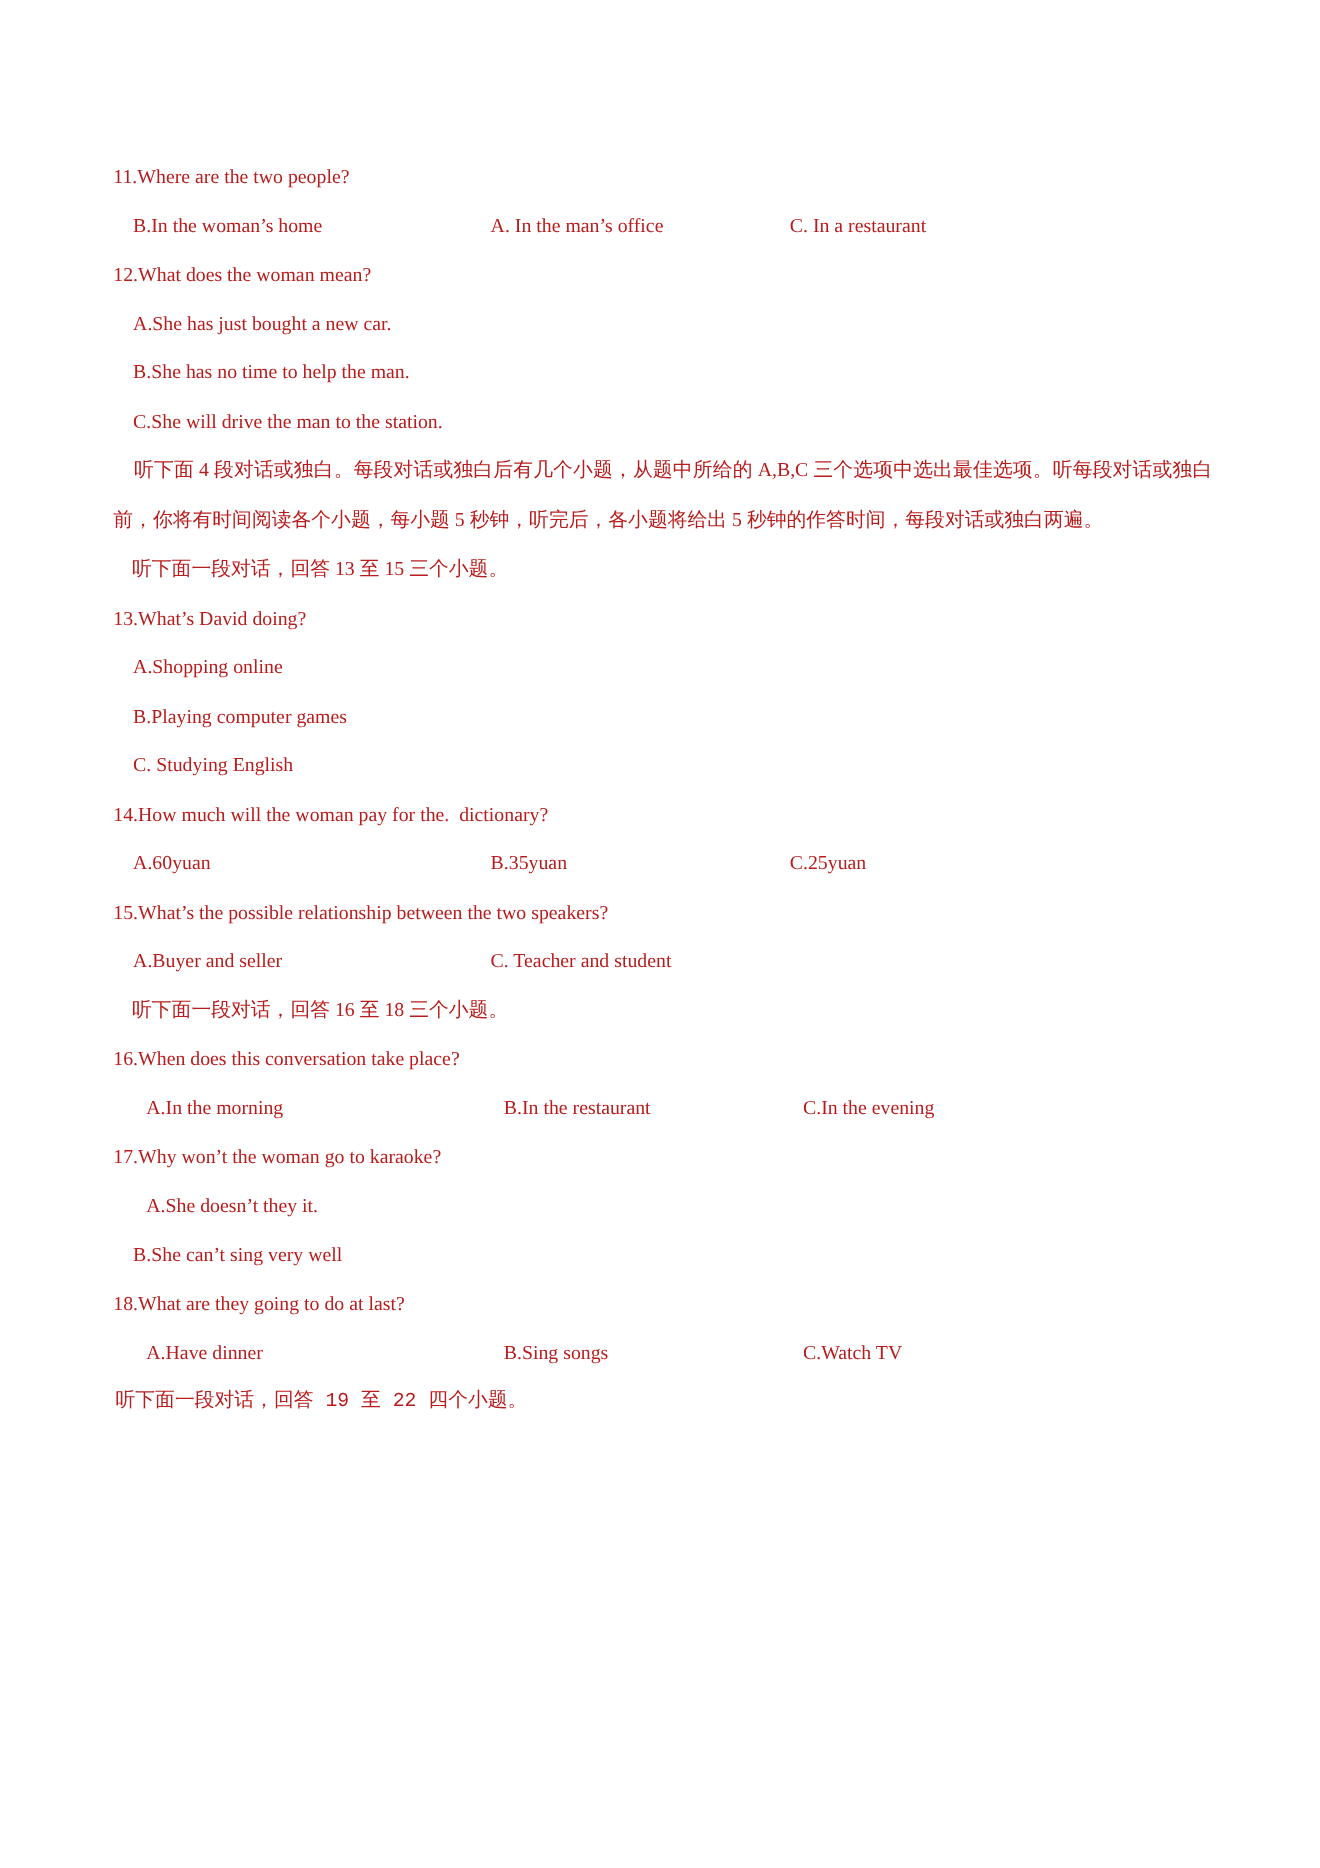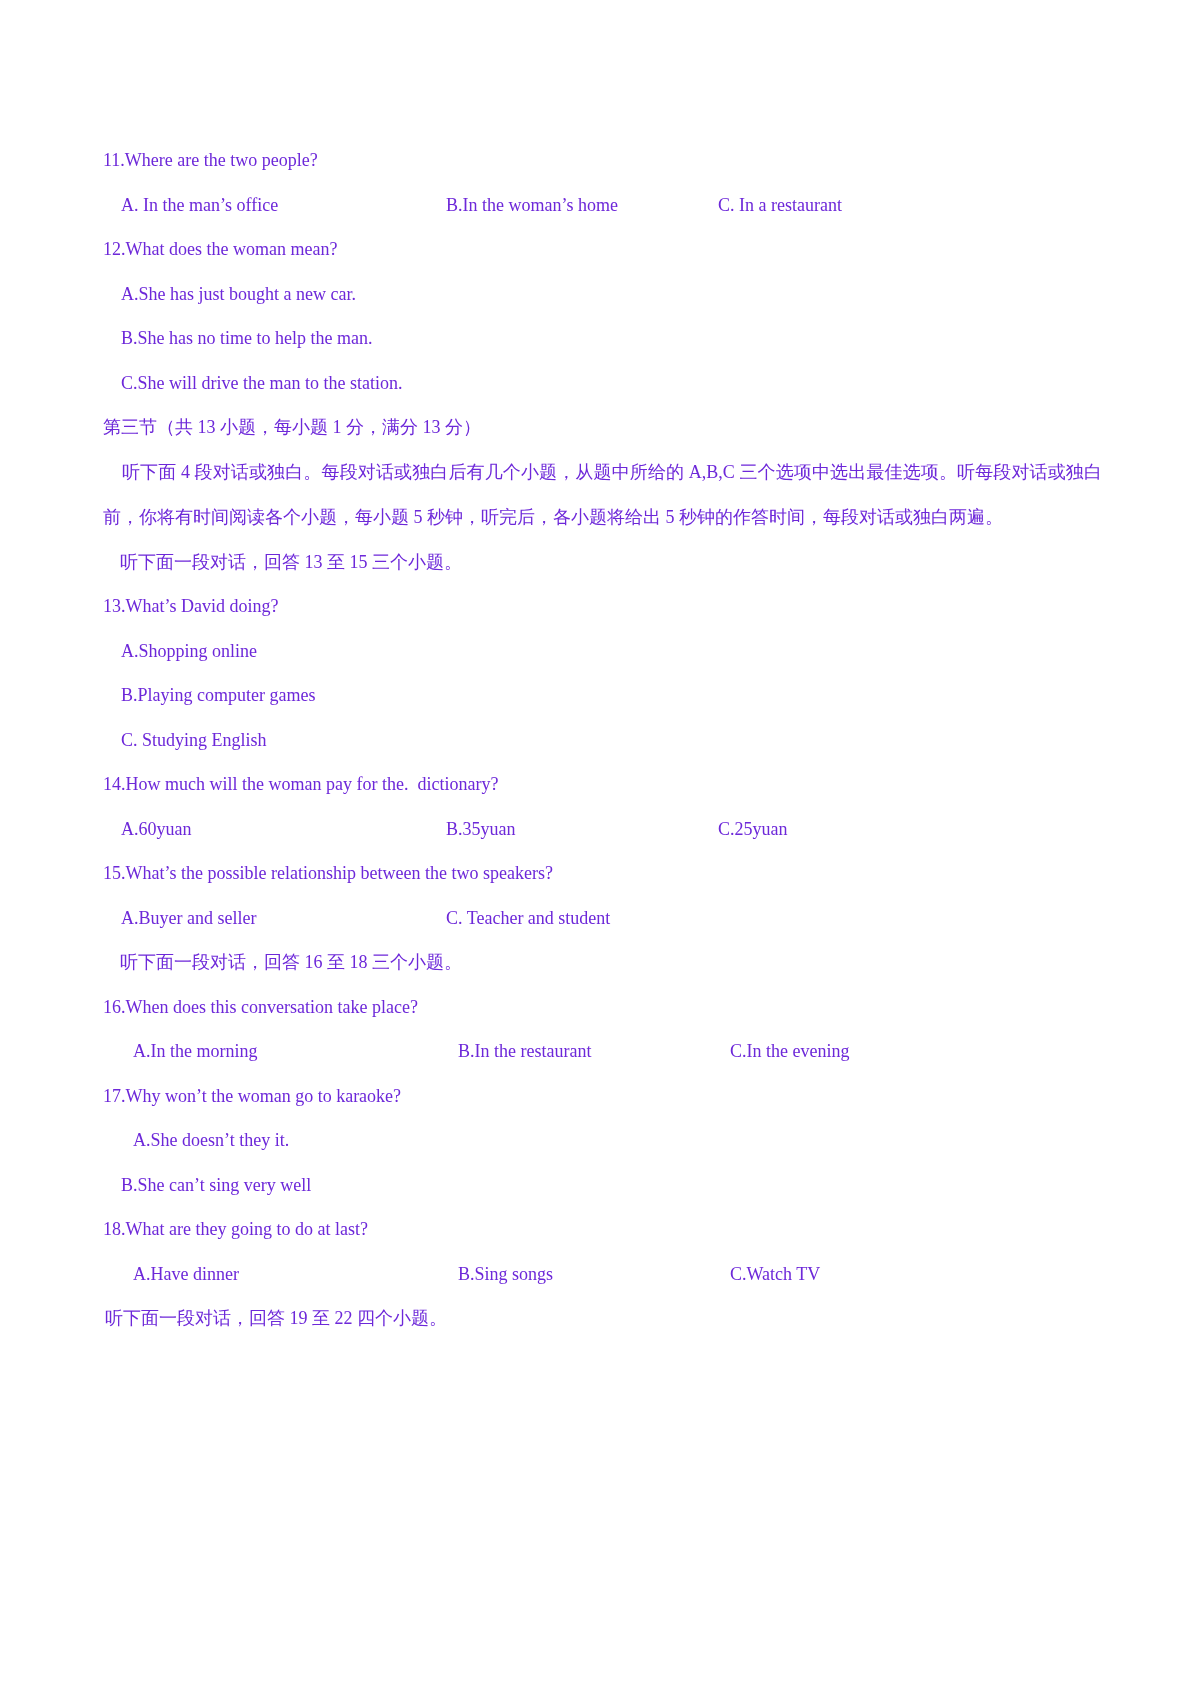--- a/index.html
+++ b/index.html
@@ -7,57 +7,56 @@
     padding: 0;
     background: #ffffff;
   }
   .page {
     position: relative;
     width: 1200px;
     height: 1698px;
     box-sizing: border-box;
     padding: 138px 98px 0 103px;
     background: #ffffff;
-    color: #6d28d9;
+    color: #b91c1c;
     font-family: "Liberation Serif", "DejaVu Serif", serif;
     font-size: 18px;
     overflow: hidden;
   }
   .line {
     line-height: 44.5px;
     white-space: pre-wrap;
   }
   .q { padding-left: 0; }
   .opt { padding-left: 18px; }
   .prompt { padding-left: 17px; }
-  .prompt.flush { padding-left: 2px; }
+  .prompt.flush { padding-left: 2px; font-family: Liberation Mono, monospace; }
   .section { padding-left: 0; }
   .para {
     text-align: justify;
     text-indent: 1.05em;
     line-height: 45px;
   }
   .opts3 {
     display: grid;
     grid-template-columns: 325px 272px 1fr;
     padding-left: 18px;
   }
   .opts3 .optcell { display: block; }
 </style>
 </head>
 <body>
 
 <div class="page">
     <div class="line q">11.Where are the two people?</div>
-    <div class="line opts3"><span class="optcell">A. In the man’s office</span><span class="optcell">B.In the woman’s home</span><span class="optcell">C. In a restaurant</span></div>
+    <div class="line opts3"><span class="optcell">B.In the woman’s home</span><span class="optcell">A. In the man’s office</span><span class="optcell">C. In a restaurant</span></div>
     <div class="line q">12.What does the woman mean?</div>
     <div class="line opt">A.She has just bought a new car.</div>
     <div class="line opt">B.She has no time to help the man.</div>
     <div class="line opt">C.She will drive the man to the station.</div>
-    <div class="line section">第三节（共 13 小题，每小题 1 分，满分 13 分）</div>
     <div class="line para">听下面 4 段对话或独白。每段对话或独白后有几个小题，从题中所给的 A,B,C 三个选项中选出最佳选项。听每段对话或独白前，你将有时间阅读各个小题，每小题 5 秒钟，听完后，各小题将给出 5 秒钟的作答时间，每段对话或独白两遍。</div>
     <div class="line prompt">听下面一段对话，回答 13 至 15 三个小题。</div>
     <div class="line q">13.What’s David doing?</div>
     <div class="line opt">A.Shopping online</div>
     <div class="line opt">B.Playing computer games</div>
     <div class="line opt">C. Studying English</div>
     <div class="line q">14.How much will the woman pay for the.  dictionary?</div>
     <div class="line opts3"><span class="optcell">A.60yuan</span><span class="optcell">B.35yuan</span><span class="optcell">C.25yuan</span></div>
     <div class="line q">15.What’s the possible relationship between the two speakers?</div>
     <div class="line opts3"><span class="optcell">A.Buyer and seller</span><span class="optcell">C. Teacher and student</span></div>

